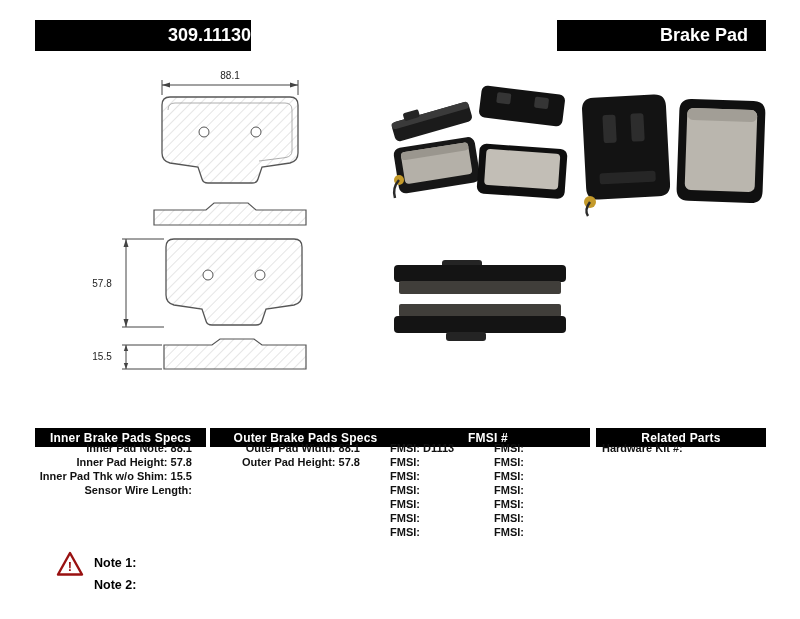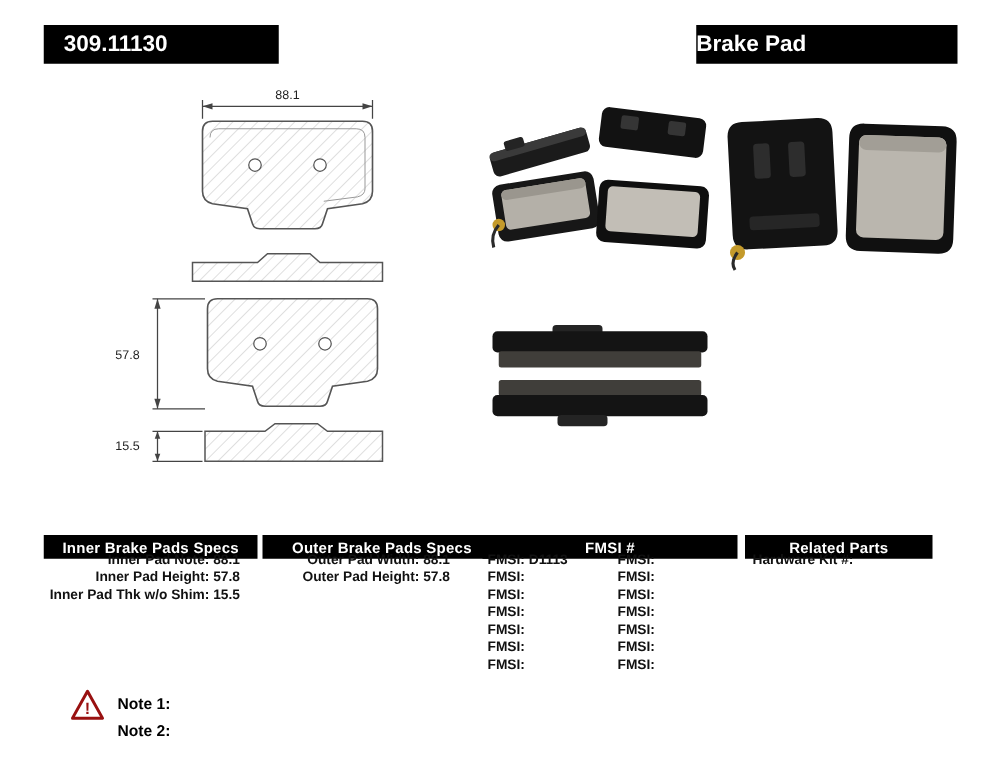--- a/index.html
+++ b/index.html
@@ -13,22 +13,22 @@
   }
   .abs { position:absolute; }
 
   
   .hdr-bar {
     position:absolute; top:20px; height:31px;
     background:#000; color:#fff;
     display:flex; align-items:center;
     font-weight:bold; font-size:18px;
   }
-  .hdr-left  { left:35px;  width:188px; padding-left:16px; }
-  .hdr-right { left:557px; width:209px; justify-content:flex-start; padding-right:18px; }
+  .hdr-left  { left:35px;  width:216px; padding-left:16px;justify-content:flex-end; }
+  .hdr-right { left:557px; width:209px; justify-content:flex-end; padding-right:18px; }
 
   
   .tbl-hdr {
     position:absolute; top:412px; height:19px;
     background:#000; color:#fff;
     font-weight:bold; font-size:12px;
     display:flex; align-items:center; justify-content:center;
     letter-spacing:0.2px;
     margin-top:16px;
   }
@@ -167,34 +167,38 @@
   <g>
     <rect x="13" y="52" width="162" height="13" rx="2" fill="#403e3a"></rect>
     <rect x="8" y="64" width="172" height="17" rx="4" fill="#141414"></rect>
     <rect x="60" y="80" width="40" height="9" rx="3" fill="#242424"></rect>
   </g>
 </svg>
 
 <div class="tbl-hdr" style="left:35px;width:171px">Inner Brake Pads Specs</div>
 <div class="tbl-hdr" style="left:210px;width:191px">Outer Brake Pads Specs</div>
 <div class="tbl-hdr" style="left:386px;width:204px">FMSI #</div>
-<div class="tbl-hdr" style="left:596px;width:150px">Related Parts</div>
+<div class="tbl-hdr" style="left:596px;width:170px">Related Parts</div>
 
 <div class="spec-col right" style="left:20px;width:172px">
   <div class="spec-row">
     <span>Inner Pad Note:</span>
     <span>88.1</span>
   </div>
   <div class="spec-row">
     <span>Inner Pad Height:</span>
     <span>57.8</span>
   </div>
   <div class="spec-row">
     <span>Inner Pad Thk w/o Shim:</span>
     <span>15.5</span>
+  </div>
+  <div class="spec-row">
+    <span>Sensor Wire Length:</span>
+    <span></span>
   </div>
 </div>
 
 <div class="spec-col right" style="left:195px;width:165px">
   <div class="spec-row">
     <span>Outer Pad Width:</span>
     <span>88.1</span>
   </div>
   <div class="spec-row">
     <span>Outer Pad Height:</span>

